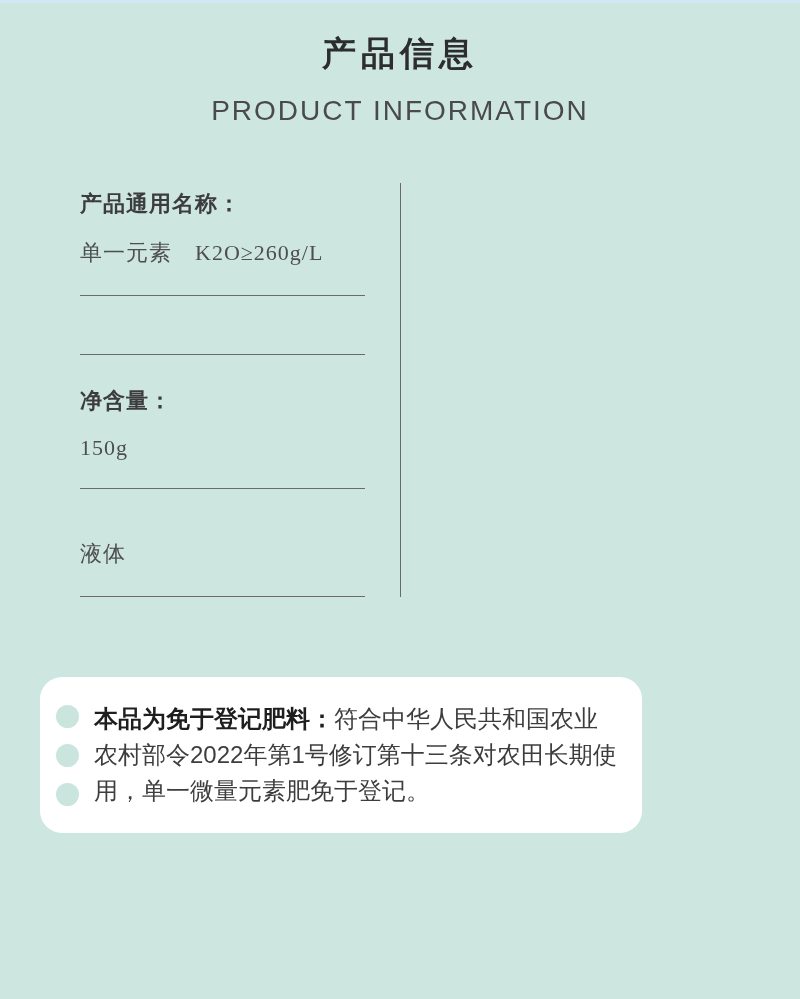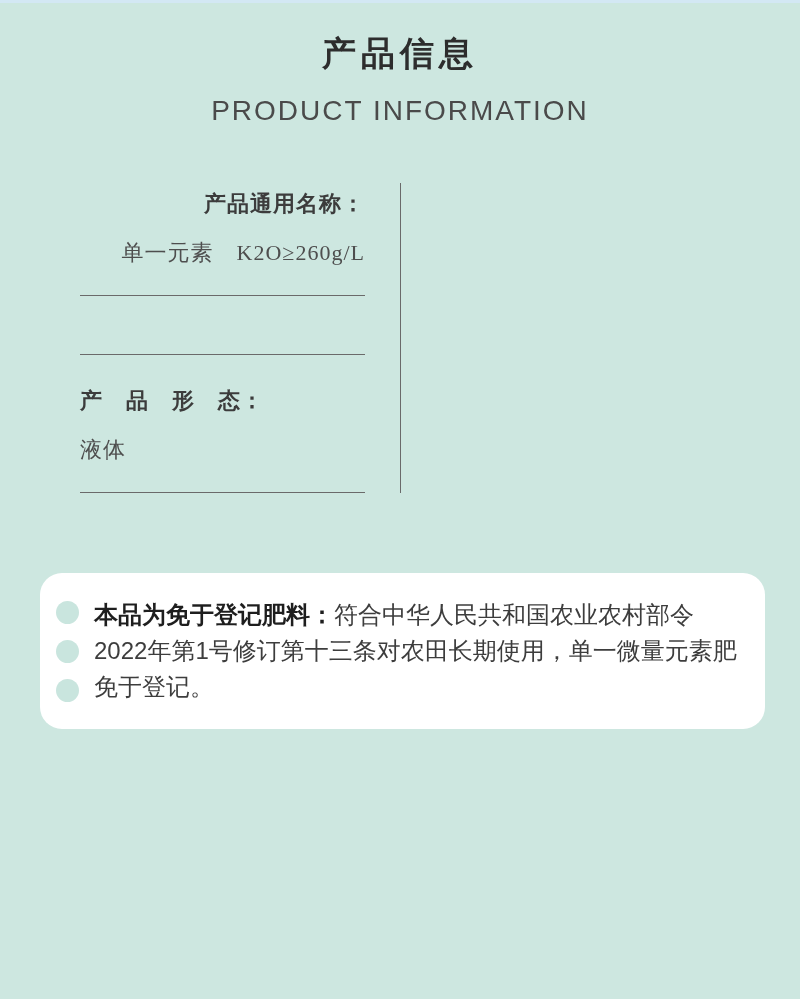--- a/index.html
+++ b/index.html
@@ -40,41 +40,41 @@
     margin: 56px 79px 0 80px;
   }
   .spec-col { box-sizing: border-box; }
   .spec-col.left  { width: 320px; padding-right: 35px; }
   .spec-col.right { flex: 1; padding-left: 37px; }
   .v-divider { width: 1px; background: #6a6a6a; }
   .spec-row {
     padding: 31px 0 27px 0;
     border-bottom: 1px solid #6a6a6a;
   }
-  .spec-row:first-child { padding-top: 6px; text-align: right; }
+  .spec-row:first-child { padding-top: 6px; }
   .spec-label {
     font-size: 22px;
     font-weight: 600;
     letter-spacing: 1px;
     color: #3c3c3c;
     white-space: nowrap;
   }
   .spec-value {
     margin-top: 19px;
     font-size: 22px;
     font-weight: 400;
     letter-spacing: 1px;
     color: #4e4e4e;
     white-space: nowrap;
     font-family: Liberation Serif, serif;
   }
   
   .notice-card {
     box-sizing: border-box;
-    width: 725px;
+    width: 602px;
     min-height: 143px;
     margin: 80px 0 0 40px;
     background: #ffffff;
     border-radius: 22px;
     display: flex;
     align-items: center;
     gap: 15px;
     padding: 24px 22px 24px 16px;
   }
   .dots {
@@ -114,21 +114,24 @@
 
   <div class="spec">
     <div class="spec-col left">
       <div class="spec-row">
         <div class="spec-label">产品通用名称：</div>
         <div class="spec-value">单一元素　K2O≥260g/L</div>
       </div>
       <div class="spec-row">
       </div>
       <div class="spec-row">
-        <div class="spec-label">产　品　形　态：</div>
+        <div class="spec-label">净含量：</div>
+        <div class="spec-value">150g</div>
+      </div>
+      <div class="spec-row">
         <div class="spec-value">液体</div>
       </div>
     </div>
 
     <div class="v-divider"></div>
 
   </div>
 
   <div class="notice-card">
     <div class="dots">

